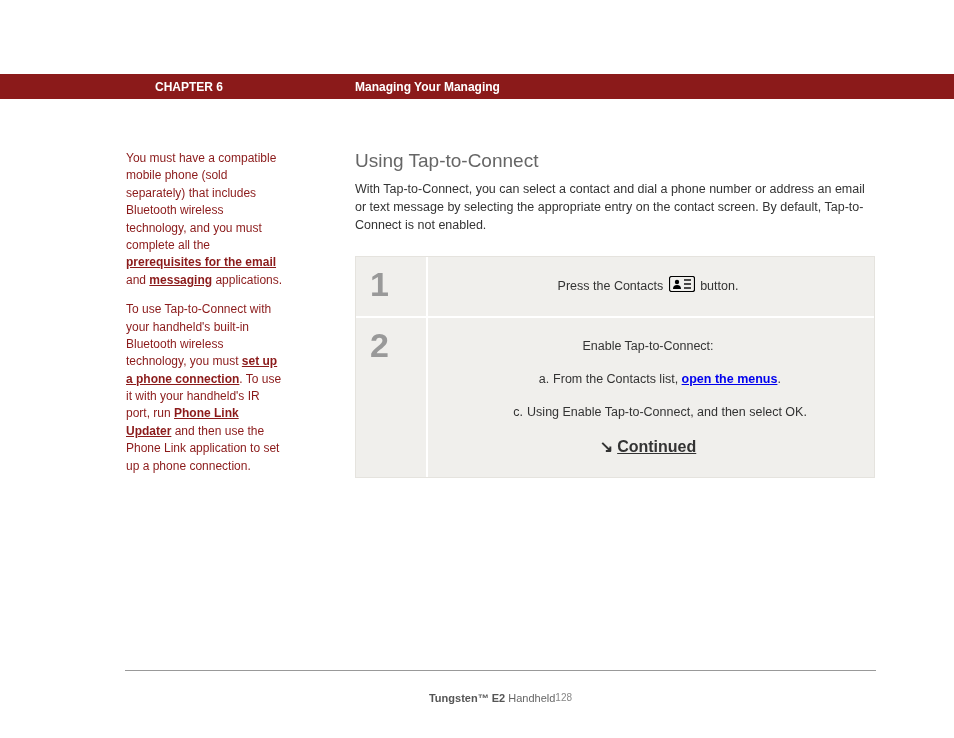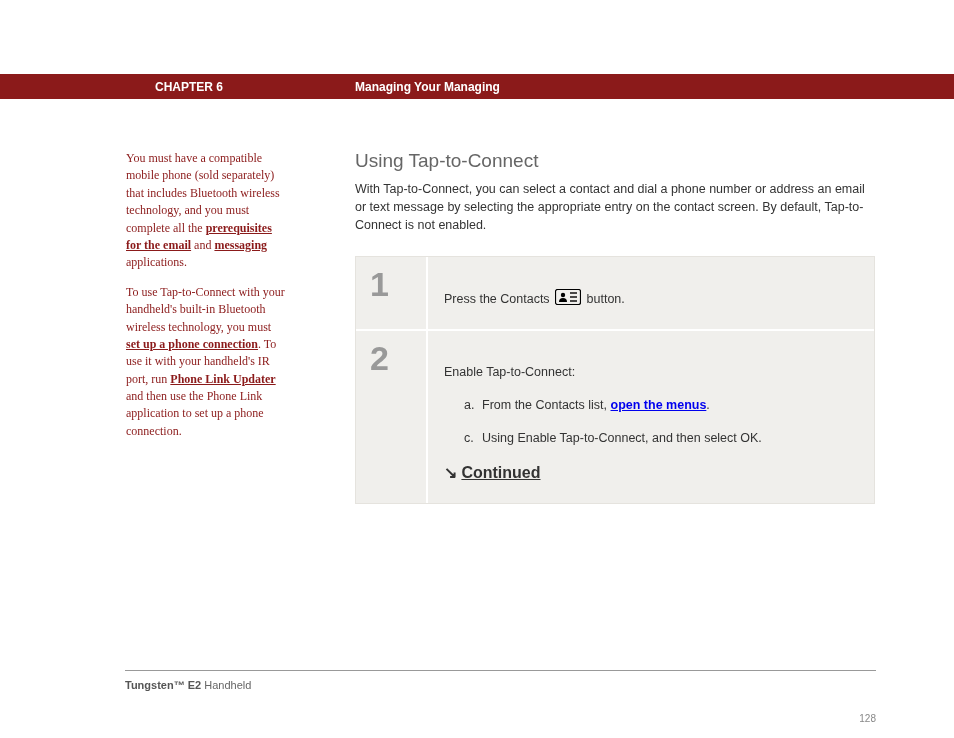--- a/index.html
+++ b/index.html
@@ -37,21 +37,21 @@
   }
   .sidebar-heading {
     font-weight: bold;
     color: #8b1a1a;
     margin-bottom: 4px;
   }
   .sidebar-heading .exclaim {
     letter-spacing: 2px;
     font-weight: bold;
   }
-  .sidebar p { margin-bottom: 12px; margin-left: 20px; font-family: Liberation Serif, serif; }
+  .sidebar p { margin-bottom: 12px; margin-left: 20px; }
   .sidebar a {
     color: #8b1a1a;
     text-decoration: underline;
     font-weight: bold;
   }
   .main {
     position: absolute;
     left: 355px;
     top: 150px;
     width: 520px;
@@ -83,24 +83,25 @@
     flex: 0 0 72px;
     border-right: 2px solid #fff;
     padding: 10px 14px 10px 14px;
     font-size: 34px;
     font-weight: bold;
     color: #999;
     line-height: 1;
   }
   .step-body {
     flex: 1;
-    padding: 32px 22px 18px 16px;
+    padding: 19px 22px 18px 16px;
     font-size: 12.5px;
     line-height: 1.5;
     color: #333;
+    text-align: center;
   }
   .step-body p { margin-bottom: 0; }
   .step-body .lead { margin-bottom: 14px; }
   .substeps { margin-left: 20px; }
   .substeps div { margin-bottom: 14px; padding-left: 18px; text-indent: -18px; }
   .substeps div span.lbl { display: inline-block; width: 18px; text-indent: 0; }
   .continued {
     font-weight: bold;
     font-size: 16px;
     color: #333;
@@ -116,29 +117,29 @@
     display: inline-block;
     vertical-align: middle;
     margin: 0 2px;
   }
   .footer {
     position: absolute;
     left: 125px;
     right: 78px;
     top: 670px;
     border-top: 1px solid #999;
-    padding-top: 8px;
+    padding-top: 21px;
     font-size: 11px;
     color: #666;
     display: flex;
-    justify-content: space-between;
+    justify-content: center;
   }
   .footer .prod { }
   .footer .prod b { color: #555; }
-  .footer .pagenum { font-size: 10px; color: #888; margin-top: 34px; }
+  .footer .pagenum { font-size: 10px; color: #888; }
 </style>
 </head>
 <body>
 
 <div class="header-bar">
   <span class="header-chapter">CHAPTER 6</span>
   <span class="header-title">Managing Your Managing</span>
 </div>
 
 <div class="sidebar">

